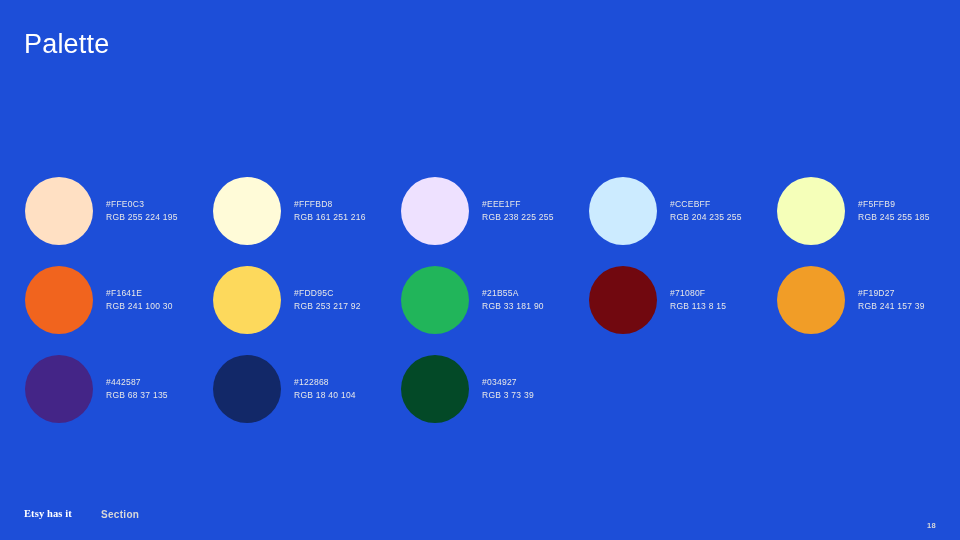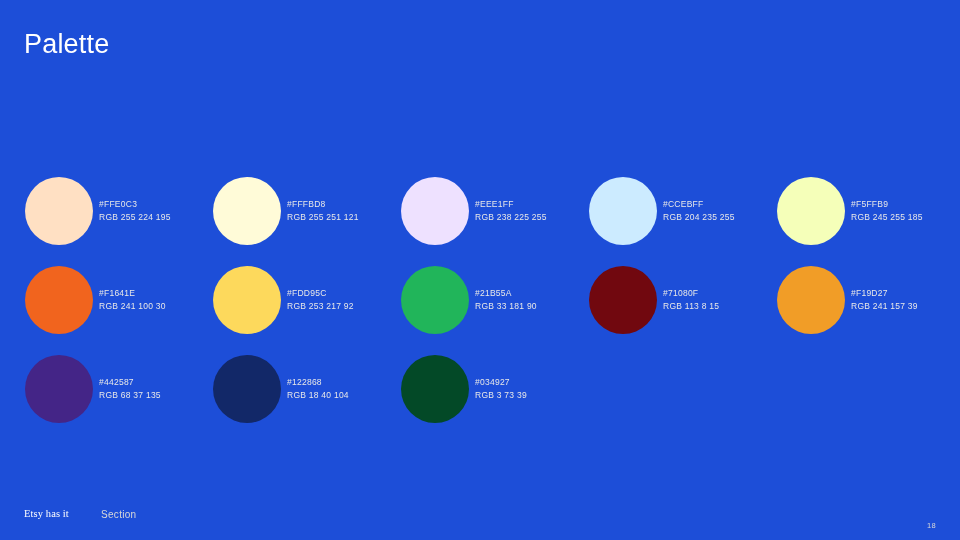--- a/index.html
+++ b/index.html
@@ -55,21 +55,21 @@
   }
 
   .swatch-circle {
     width: 68px;
     height: 68px;
     border-radius: 50%;
     flex: 0 0 auto;
   }
 
   .swatch-info {
-    margin-left: 6px;
+    margin-left: 13px;
     display: flex;
     flex-direction: column;
     justify-content: center;
   }
 
   .swatch-hex,
   .swatch-rgb {
     font-size: 8.5px;
     line-height: 13px;
     color: #e8e8e8;
@@ -77,20 +77,21 @@
     white-space: nowrap;
   }
 
   
   .footer {
     position: absolute;
     left: 0;
     right: 0;
     bottom: 0;
     height: 40px;
+    font-weight: bold;
   }
 
   .footer-brand {
     position: absolute;
     left: 24px;
     top: 7px;
     font-family: "Liberation Serif", serif;
     font-size: 10.5px;
     line-height: 13px;
     color: #ffffff;
@@ -130,21 +131,21 @@
         <div class="swatch-circle" style="background: rgb(255, 224, 195);"></div>
         <div class="swatch-info">
           <div class="swatch-hex">#FFE0C3</div>
           <div class="swatch-rgb">RGB 255 224 195</div>
         </div>
       </div>
       <div class="swatch">
         <div class="swatch-circle" style="background: rgb(255, 251, 216);"></div>
         <div class="swatch-info">
           <div class="swatch-hex">#FFFBD8</div>
-          <div class="swatch-rgb">RGB 255 251 121</div>
+          <div class="swatch-rgb">RGB 161 251 216</div>
         </div>
       </div>
       <div class="swatch">
         <div class="swatch-circle" style="background: rgb(238, 225, 255);"></div>
         <div class="swatch-info">
           <div class="swatch-hex">#EEE1FF</div>
           <div class="swatch-rgb">RGB 238 225 255</div>
         </div>
       </div>
       <div class="swatch">

